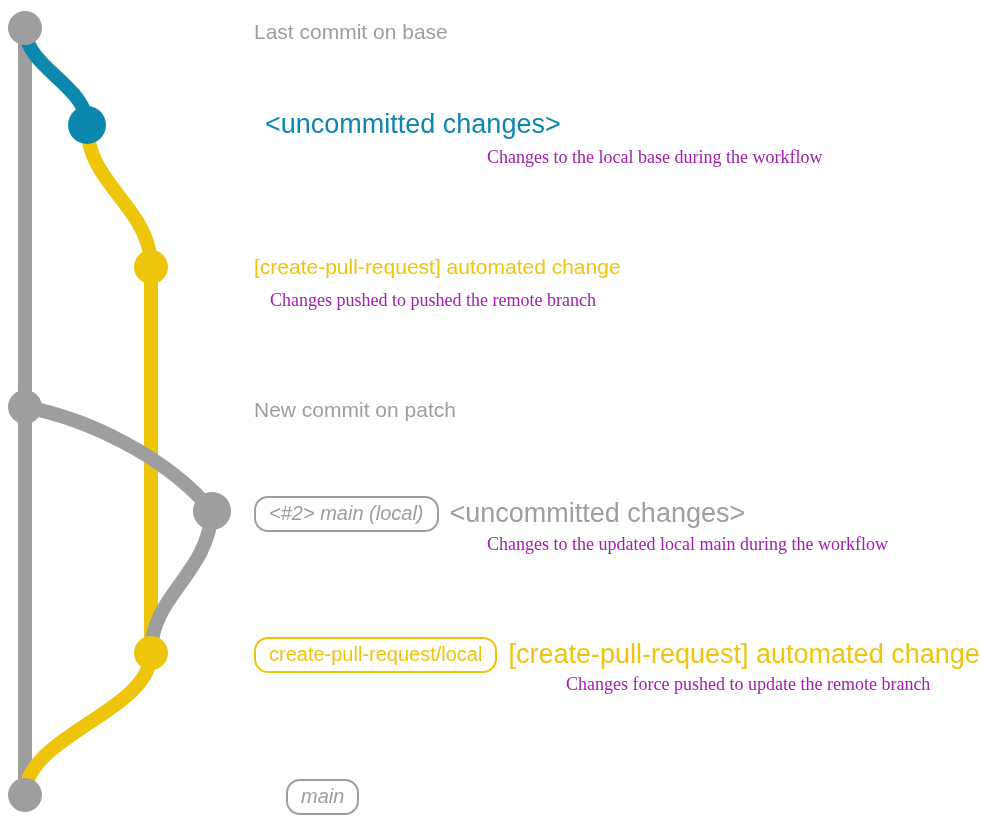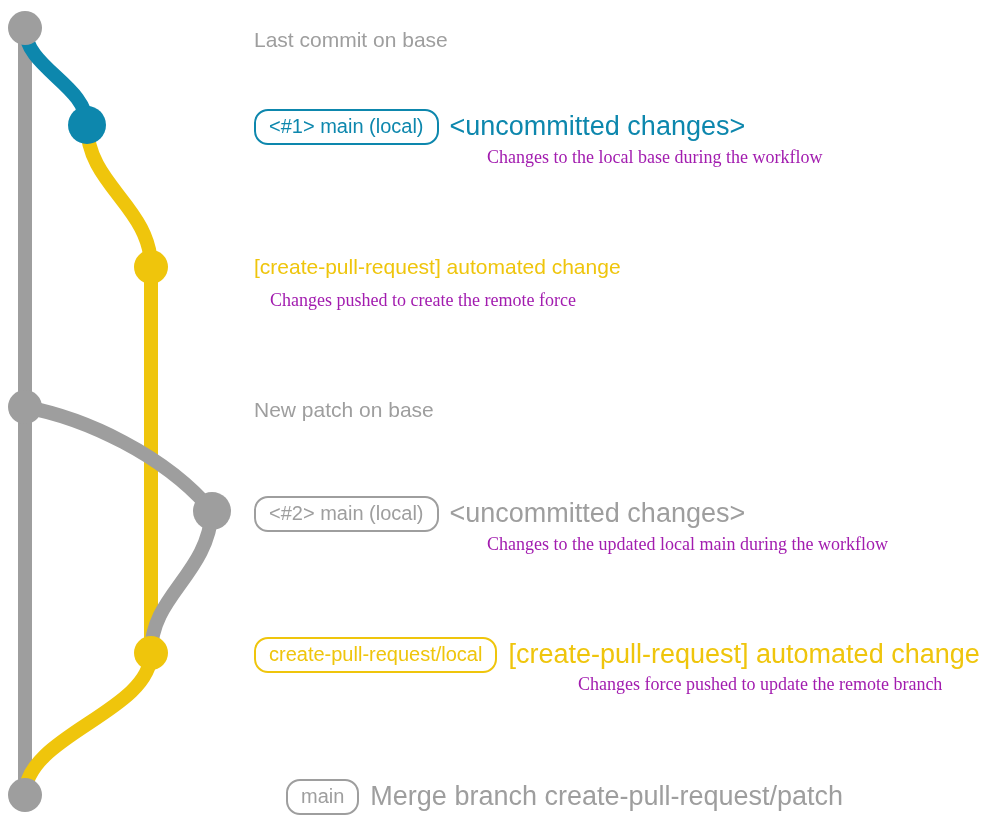--- a/index.html
+++ b/index.html
@@ -32,21 +32,21 @@
     border: 2px solid #9e9e9e;
     border-radius: 14px;
     padding: 4px 13px 5px 13px;
     font-size: 20px;
     line-height: 1.15;
     color: #9e9e9e;
     background: #ffffff;
   }
   .pill.blue  { border-color: #0d87ad; color: #0d87ad; }
   .pill.yellow{ border-color: #efc50c; color: #efc50c; }
-  .pill.gray  { border-color: #9e9e9e; color: #9e9e9e; }
+  .pill.gray  { border-color: #9e9e9e; color: #9e9e9e; font-style: italic; }
 
   .subject {
     font-size: 27px;
     line-height: 1.15;
     margin-left: 11px;
     color: #9e9e9e;
   }
   .subject.blue   { color: #0d87ad; }
   .subject.yellow { color: #efc50c; }
   .subject.gray   { color: #9e9e9e; }
@@ -88,41 +88,39 @@
 
   <circle cx="25" cy="28" r="17" fill="#9e9e9e"></circle>
   <circle cx="87" cy="125" r="19" fill="#0d87ad"></circle>
   <circle cx="151" cy="267" r="17" fill="#efc50c"></circle>
   <circle cx="25" cy="407" r="17" fill="#9e9e9e"></circle>
   <circle cx="212" cy="511" r="19" fill="#9e9e9e"></circle>
   <circle cx="151" cy="653" r="17" fill="#efc50c"></circle>
   <circle cx="25" cy="795" r="17" fill="#9e9e9e"></circle>
 </svg>
 
-<div class="headline" style="left:254px; top:28px;">Last commit on base</div>
+<div class="headline" style="left:254px; top:20px;">Last commit on base</div>
 
 <div class="row" style="left:254px; top:109px;">
-  <span class="pill blue">&lt;#1&gt; main (local)</span>
   <span class="subject blue">&lt;uncommitted changes&gt;</span>
 </div>
 <div class="note" style="left:487px; top:147px;">Changes to the local base during the workflow</div>
 
 <div class="headline yellow" style="left:254px; top:255px;">[create-pull-request] automated change</div>
-<div class="note" style="left:270px; top:290px;">Changes pushed to create the remote force</div>
+<div class="note" style="left:270px; top:290px;">Changes pushed to pushed the remote branch</div>
 
-<div class="headline" style="left:254px; top:398px;">New patch on base</div>
+<div class="headline" style="left:254px; top:398px;">New commit on patch</div>
 
 <div class="row" style="left:254px; top:496px;">
   <span class="pill gray">&lt;#2&gt; main (local)</span>
   <span class="subject gray">&lt;uncommitted changes&gt;</span>
 </div>
 <div class="note" style="left:487px; top:534px;">Changes to the updated local main during the workflow</div>
 
 <div class="row" style="left:254px; top:637px;">
   <span class="pill yellow">create-pull-request/local</span>
   <span class="subject yellow">[create-pull-request] automated change</span>
 </div>
-<div class="note" style="left:566px; top:674px;margin-left:12px;">Changes force pushed to update the remote branch</div>
+<div class="note" style="left:566px; top:674px;">Changes force pushed to update the remote branch</div>
 
 <div class="row" style="left:254px; top:779px;padding-left:32px;">
   <span class="pill gray">main</span>
-  <span class="subject gray">Merge branch create-pull-request/patch</span>
 </div>
 
 </body></html>

